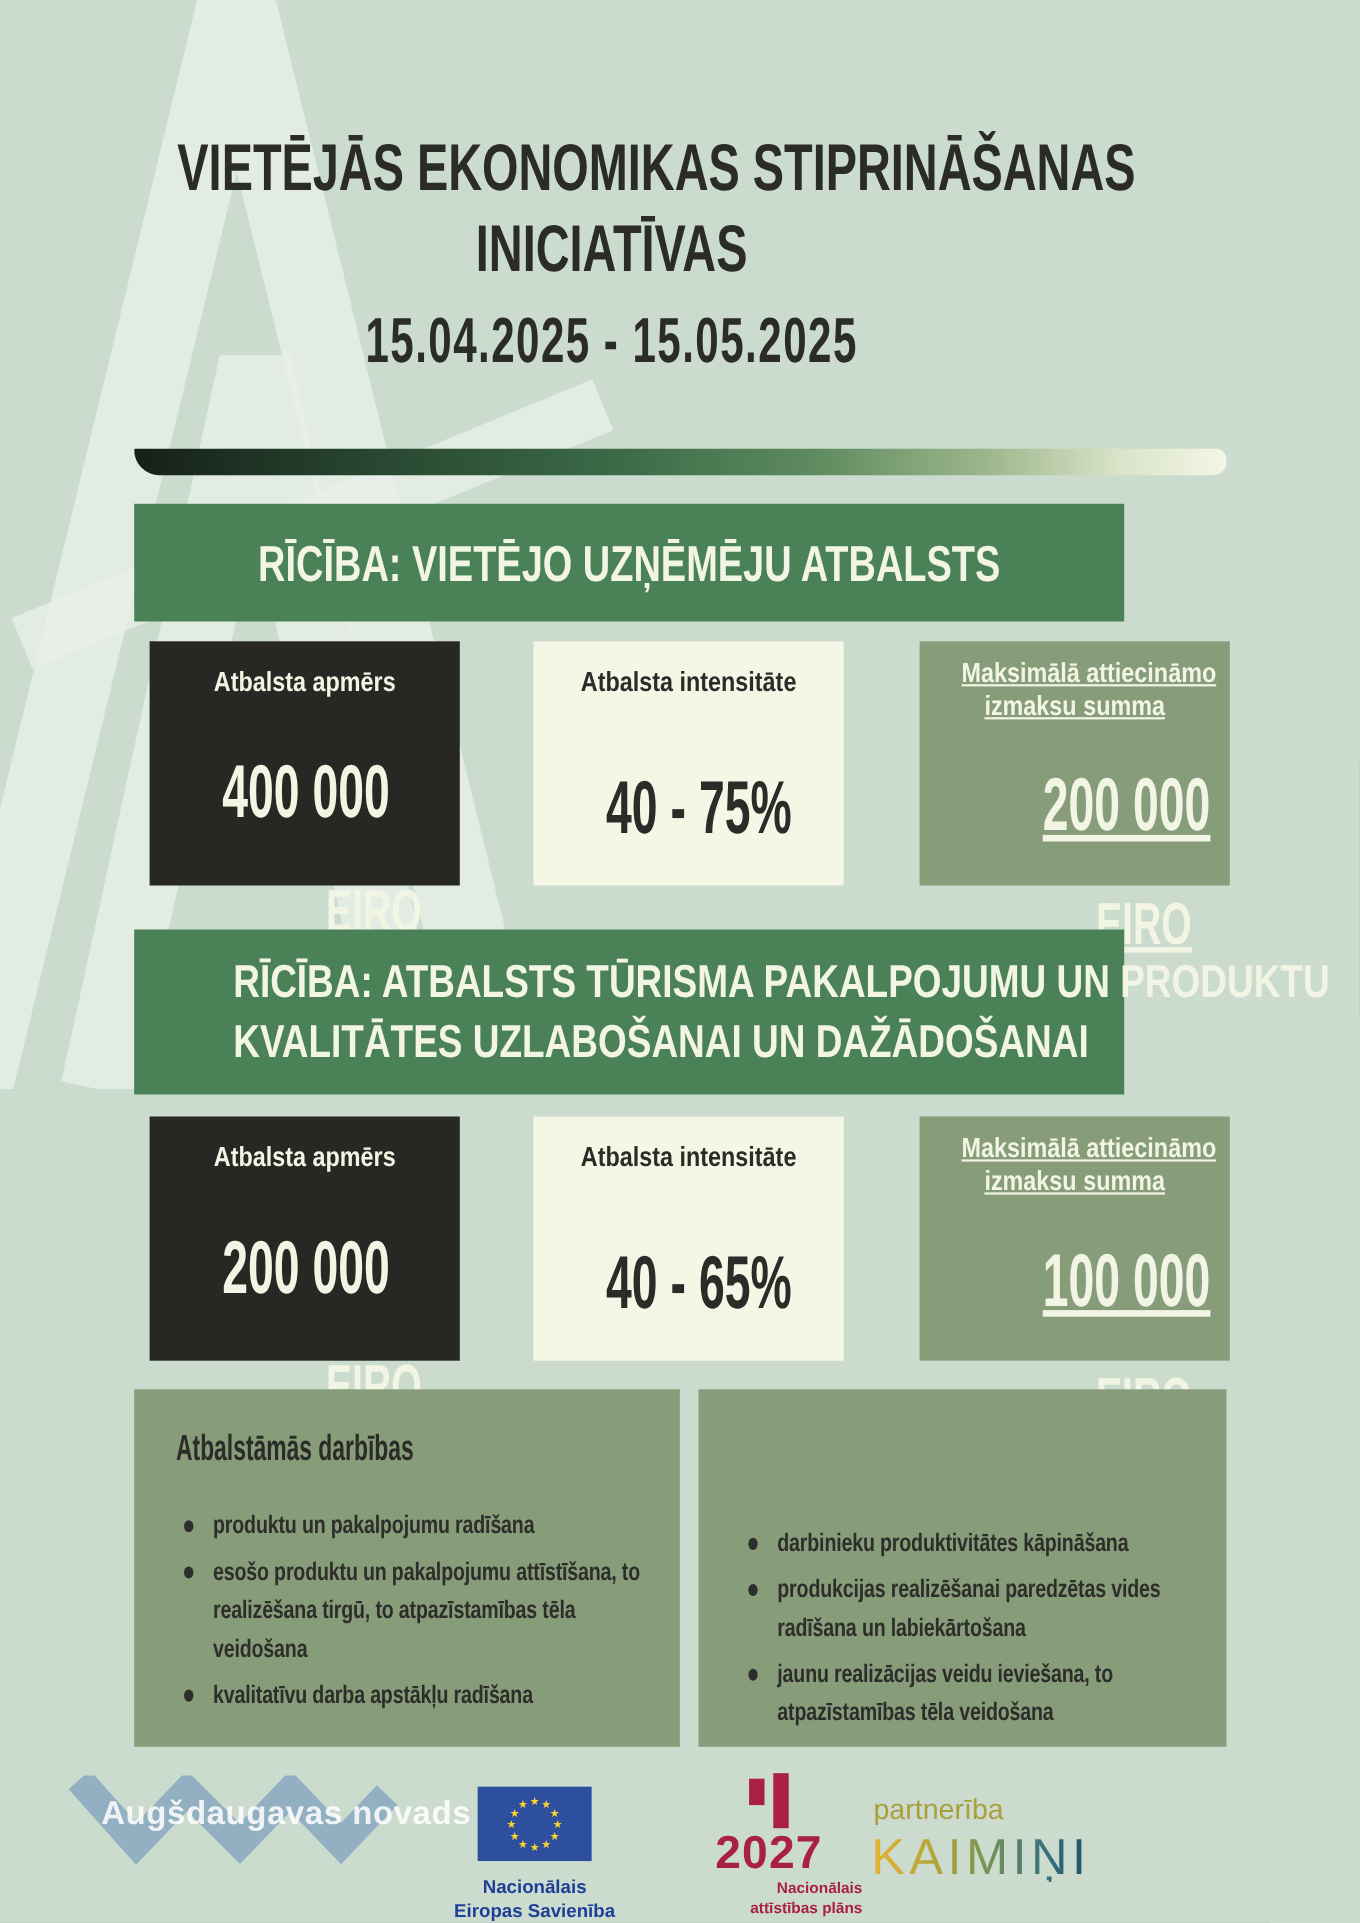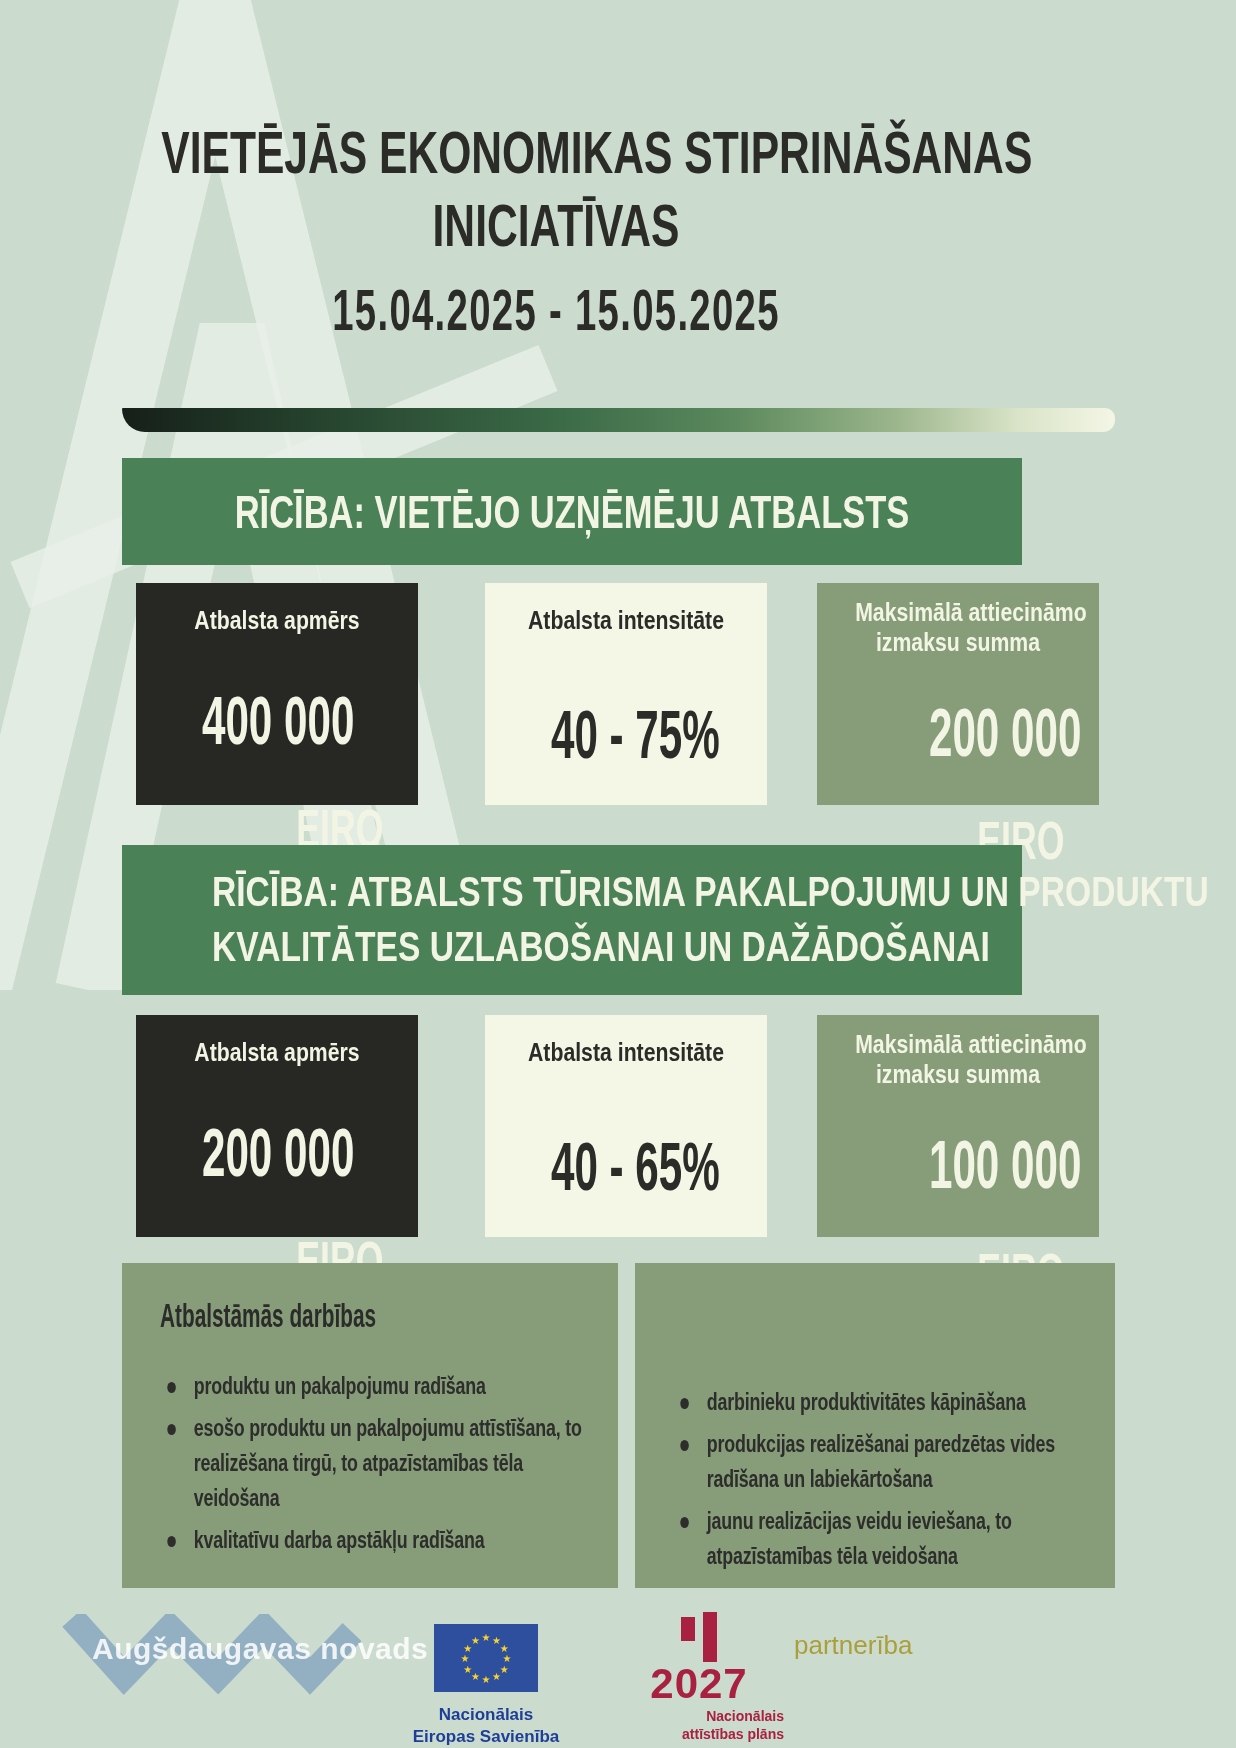--- a/index.html
+++ b/index.html
@@ -30,21 +30,21 @@
   .band1{top:458px;height:107px;}
   .band2{top:845px;height:150px;}
   .t-band1{font-size:46px;color:#f2f4e4;transform:scaleX(.75);transform-origin:center;}
   .t-band2{font-size:42px;line-height:1.3;color:#f2f4e4;transform:scaleX(.8);transform-origin:center;}
 
   .card{position:absolute;width:282px;height:222px;box-sizing:border-box;padding:22px 20px 18px;display:flex;flex-direction:column;gap:37px;}
   .card.dark{background:#272724;color:#f3f5e4;}
   .card.cream{background:#f4f6e6;color:#2b2b28;}
   .card.olive{background:#879d79;color:#f3f5e4;padding-top:14px;}
   .row1{top:583px;} .row2{top:1015px;}
-  .pos-a{left:136px;} .pos-b{left:485px;} .pos-c{left:817px;}
+  .pos-a{left:136px;} .pos-b{left:485px;} .pos-c{left:836px;text-decoration:underline;}
   .card-label .cl{display:block;text-align:center;white-space:nowrap;font-weight:700;font-size:25px;line-height:1.2;transform:scaleX(.85);transform-origin:center;}
   .val{display:block;text-align:center;white-space:nowrap;font-weight:700;font-size:68px;line-height:1.0;transform:scaleX(.62);transform-origin:center;margin-top:14px;}
   .cream .val{margin-top:28px;}
   .olive .val{text-align:right;transform-origin:right center;padding-right:22px;margin-top:4px;}
   .unit{display:block;text-align:right;white-space:nowrap;font-weight:700;font-size:54px;line-height:1.0;transform:scaleX(.66);transform-origin:right center;padding-right:22px;margin-top:10px;}
 
   .panel{position:absolute;top:1263px;height:325px;background:#879d79;box-sizing:border-box;padding:30px 18px 0 36px;}
   .panel.left{left:122px;width:496px;}
   .panel.right{left:635px;width:480px;}
   .panel h3{margin:4px 0 0 2px;font-size:33px;font-weight:700;color:#2b2b29;white-space:nowrap;transform:scaleX(.63);transform-origin:left center;}
@@ -210,16 +210,17 @@
       </div>
       <div class="year">2027</div>
       <div class="nap-cap">
         <div>Nacionālais</div>
         <div>attīstības plāns</div>
       </div>
     </div>
 
     <div class="partner">
       <div class="partner-label">partnerība</div>
+      <div class="partner-name">KAIMIŅI</div>
     </div>
 
   </div>
 </div>
 
 </body></html>

